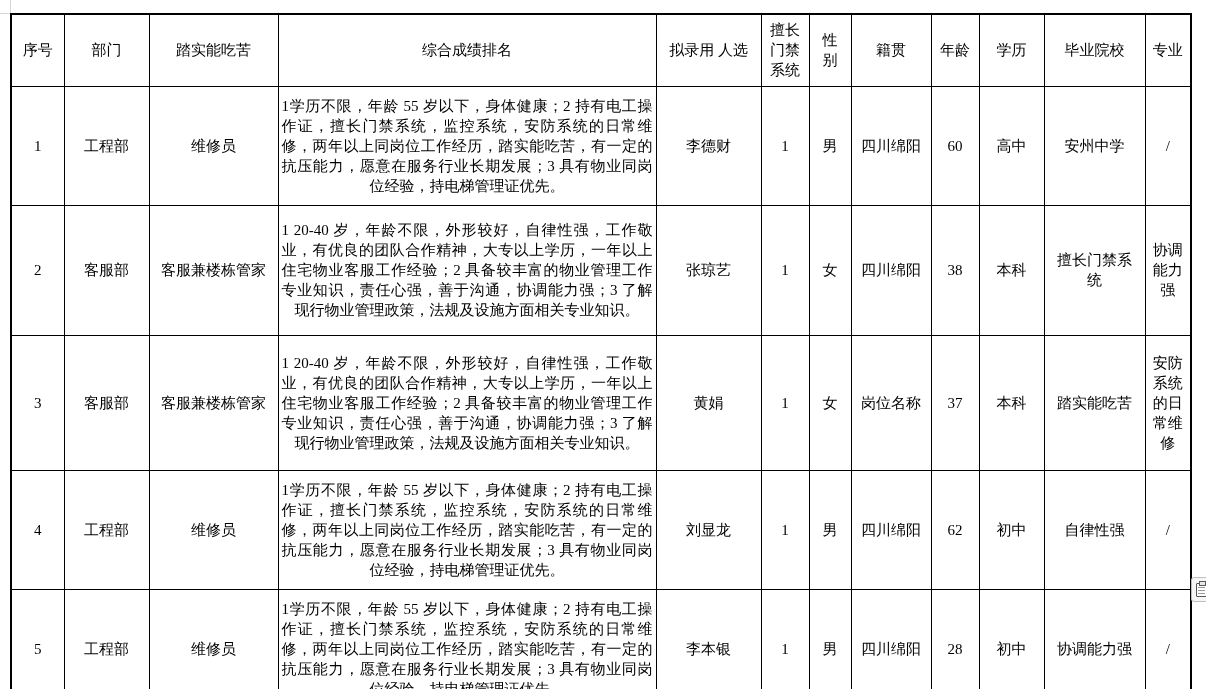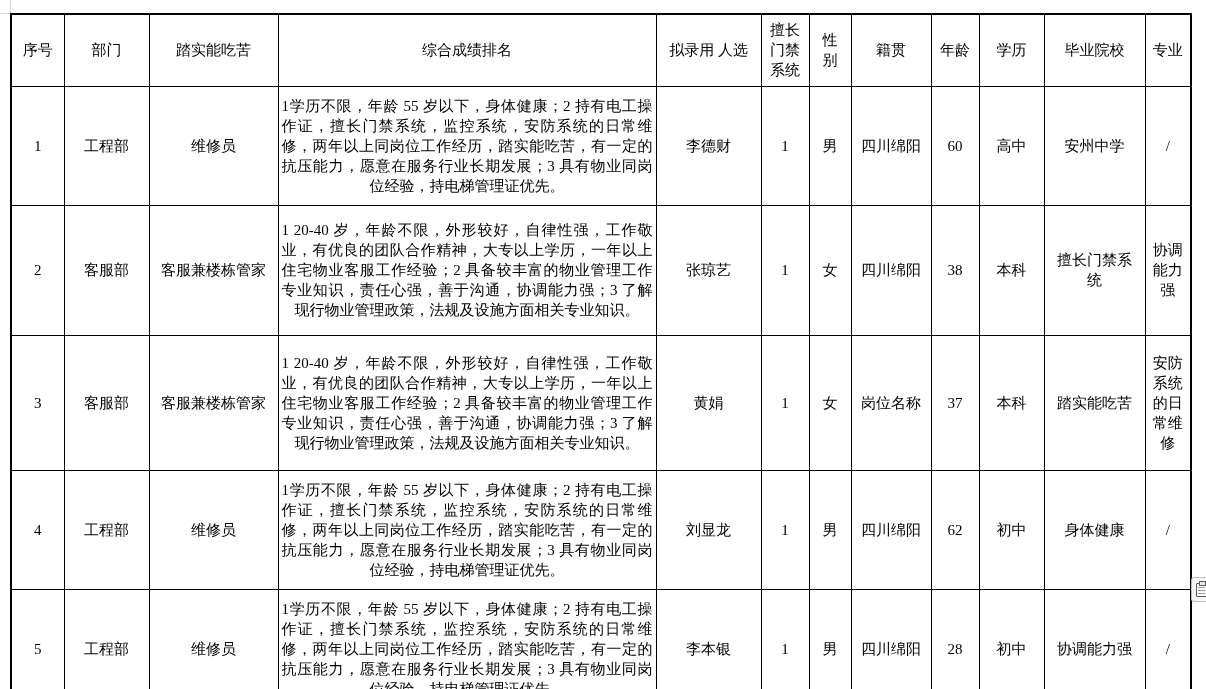--- a/index.html
+++ b/index.html
@@ -169,21 +169,21 @@
       <td>4</td>
       <td>工程部</td>
       <td>维修员</td>
       <td class="req">1学历不限，年龄 55 岁以下，身体健康；2 持有电工操作证，擅长门禁系统，监控系统，安防系统的日常维修，两年以上同岗位工作经历，踏实能吃苦，有一定的抗压能力，愿意在服务行业长期发展；3 具有物业同岗位经验，持电梯管理证优先。</td>
       <td>刘显龙</td>
       <td>1</td>
       <td>男</td>
       <td>四川绵阳</td>
       <td>62</td>
       <td>初中</td>
-      <td>身体健康</td>
+      <td>自律性强</td>
       <td>/</td>
     </tr>
     <tr class="row-h107">
       <td>5</td>
       <td>工程部</td>
       <td>维修员</td>
       <td class="req">1学历不限，年龄 55 岁以下，身体健康；2 持有电工操作证，擅长门禁系统，监控系统，安防系统的日常维修，两年以上同岗位工作经历，踏实能吃苦，有一定的抗压能力，愿意在服务行业长期发展；3 具有物业同岗位经验，持电梯管理证优先。</td>
       <td>李本银</td>
       <td>1</td>
       <td>男</td>

